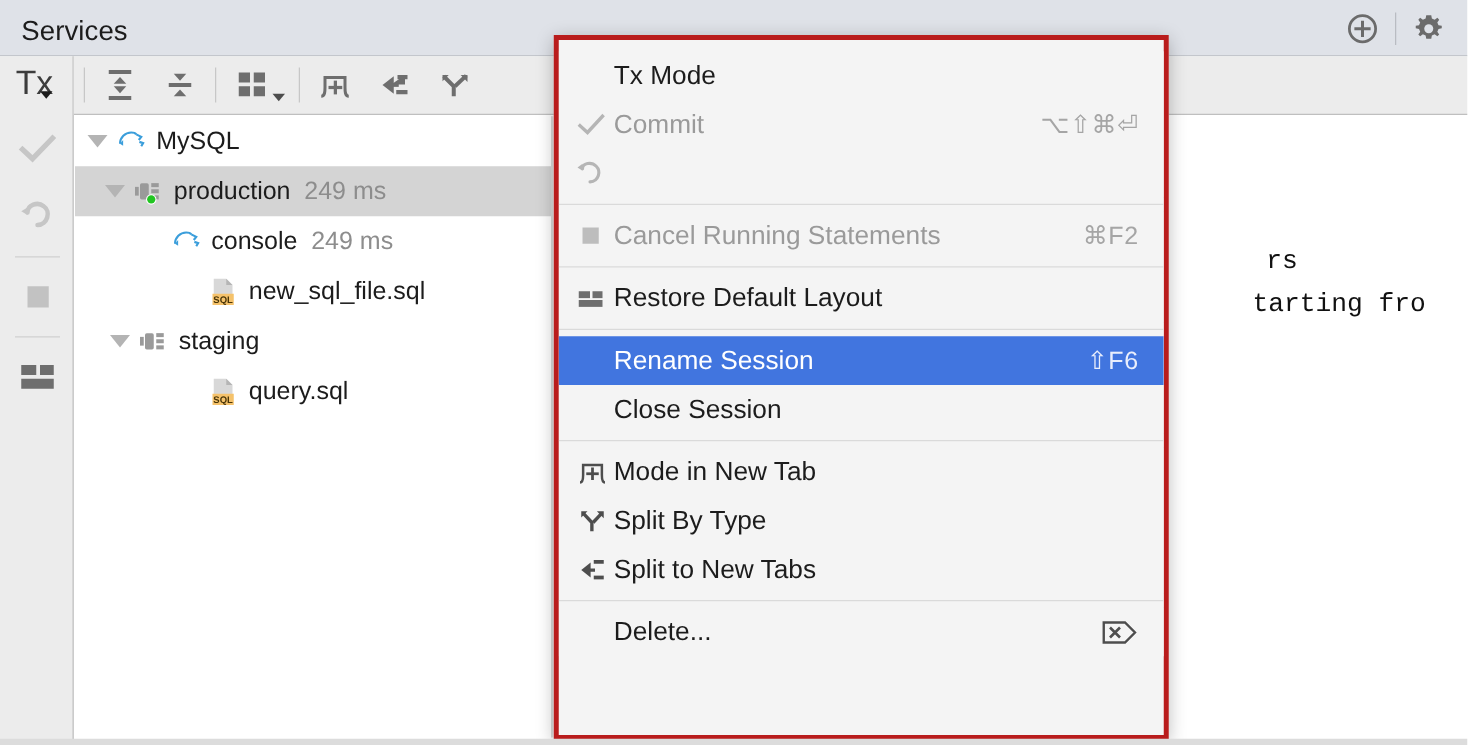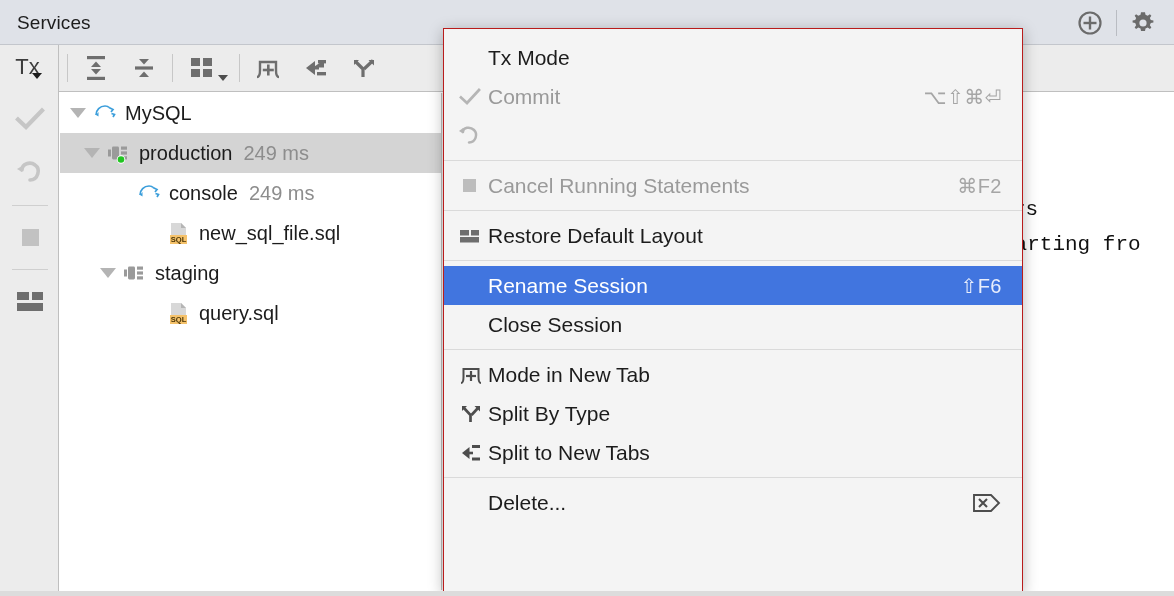--- a/index.html
+++ b/index.html
@@ -17,21 +17,21 @@
   }
 
   
   .titlebar {
     position: absolute; left: 0; top: 0; width: 1174px; height: 45px;
     background: #dfe2e8;
     border-bottom: 1px solid #c3c6cc;
   }
   .titlebar-title {
     position: absolute; left: 17px; top: 12px;
-    font-size: 19px; color: #1c1c1c;
+    font-size: 22px; color: #1c1c1c;
     letter-spacing: .1px;
     text-align: right;
   }
   .titlebar-actions {
     position: absolute; right: 8px; top: 0; height: 45px;
     display: flex; align-items: center; gap: 0px;
   }
   .tb-btn {
     width: 46px; height: 45px;
     display: flex; align-items: center; justify-content: center;
@@ -45,21 +45,21 @@
   .leftstrip {
     position: absolute; left: 0; top: 45px; width: 59px; height: 551px;
     background: #ececec;
     border-right: 1px solid #bfbfbf;
   }
   .tx-btn {
     position: absolute; left: 0; top: 0; width: 59px; height: 47px;
     display: flex; align-items: center; justify-content: center;
   }
   .tx-label {
-    font-size: 22px; color: #3c3c3c; line-height: 1;
+    font-size: 27px; color: #3c3c3c; line-height: 1;
     position: relative; left: -2px; top: -2px;
   }
   .tx-caret {
     position: absolute; left: 32px; top: 28px;
     width: 0; height: 0;
     border-left: 5px solid transparent;
     border-right: 5px solid transparent;
     border-top: 6px solid #1c1c1c;
   }
   .ls-item {
@@ -147,23 +147,23 @@
     background: #dcdcdc;
   }
   .panel-right-edge {
     position: absolute; left: 441px; top: 93px; width: 1px; height: 497px;
     background: #bfbfbf;
   }
 
   
   .ctxmenu {
     position: absolute; left: 443px; top: 28px;
-    width: 580px; height: 564px;
+    width: 492px; height: 564px;
     background: #f4f4f4;
-    border: 1px solid #b91c1c;
+    border: 4px solid #b91c1c;
     box-shadow: 0 3px 14px rgba(0,0,0,.28);
     overflow: hidden;
   }
   .ctx-group { background: #f4f4f4; }
   .ctx-sep-thick { height: 11px; background: #f4f4f4; position: relative; }
   .ctx-sep-thick::after {
     content: ""; position: absolute; left: 0; right: 0; top: 5px;
     height: 1px; background: #dadada;
   }
   .ctx-item {
@@ -377,21 +377,21 @@
         <svg width="26" height="26" viewBox="0 0 26 26">
           <path d="M5 3 L15 3 L20 8 L20 16 L5 16 Z" fill="#d8d8d8"></path>
           <path d="M15 3 L20 8 L15 8 Z" fill="#b5b5b5"></path>
           <rect x="4" y="15" width="17" height="9" fill="#f5c26b"></rect>
           <text x="12.5" y="22" font-family="Liberation Sans, sans-serif" font-size="7.6" font-weight="bold" fill="#4a3608" text-anchor="middle">SQL</text>
         </svg>
       </span>
       <span class="tw-label">new_sql_file.sql</span>
     </div>
 
-    <div class="treerow" style="padding-left:40px;">
+    <div class="treerow" style="padding-left:28px;">
       <span class="tw-arrow"></span>
       <span class="tw-icon">
         <svg width="26" height="24" viewBox="0 0 26 24">
           <rect x="2" y="8.5" width="3" height="7" fill="#9a9a9a"></rect>
           <rect x="6" y="5.5" width="7" height="13" rx="1.4" fill="#9a9a9a"></rect>
           <rect x="15" y="5.5" width="6" height="3.2" fill="#9a9a9a"></rect>
           <rect x="15" y="10.4" width="6" height="3.2" fill="#9a9a9a"></rect>
           <rect x="15" y="15.3" width="6" height="3.2" fill="#9a9a9a"></rect>
         </svg>
       </span>

